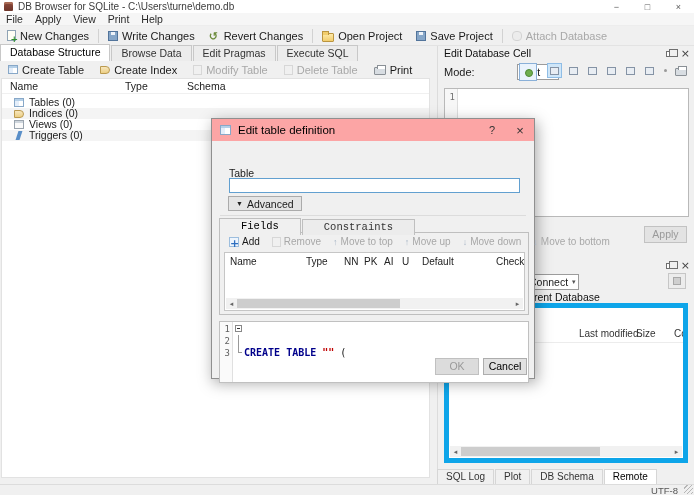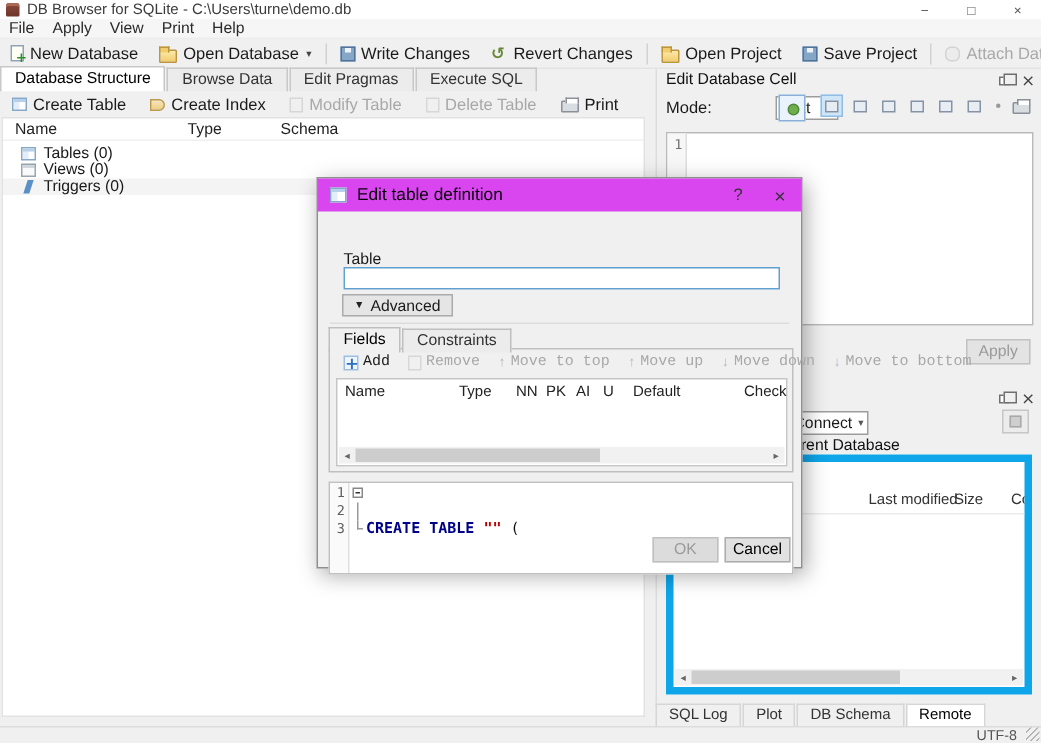--- a/index.html
+++ b/index.html
@@ -104,35 +104,35 @@
   .btab { padding:1px 8px 2px; font-size:10px; color:#333; background:#f0f0f0; border:1px solid #d6d6d6; border-bottom:none; margin-right:1px; }
   .btab.sel { background:#fff; color:#000; }
 
   
   .statusbar { position:absolute; left:0; top:484px; width:694px; height:11px; background:#f0f0f0; border-top:1px solid #dcdcdc; }
   .enc { position:absolute; right:16px; top:0; font-size:9.5px; color:#555; }
   .grip { position:absolute; right:1px; bottom:1px; width:9px; height:9px; background:repeating-linear-gradient(135deg,transparent 0 2px,#b6b6b6 2px 3px); }
 
   
   .dialog { position:absolute; left:211px; top:118px; width:324px; height:261px; background:#f0f0f0; border:1px solid #8f8f8f; box-shadow:2px 4px 14px rgba(0,0,0,.35); z-index:10; }
-  .dlg-title { position:relative; height:22px; background:#d946ef; display:flex; align-items:center; padding-left:8px; }
+  .dlg-title { position:relative; height:22px; background:#fca5a5; display:flex; align-items:center; padding-left:8px; }
   .dlg-ico { width:11px; height:10px; background:#fff; border:1px solid #88a8c8; box-shadow:inset 0 2px 0 #b5d0e8, inset 4px 0 0 #e4eefa; margin-right:7px; flex:none; }
   .dlg-title-text { font-size:11.5px; color:#000; }
   .dlg-tbtns { position:absolute; right:0; top:0; height:22px; display:flex; }
   .dlg-tbtn { width:28px; height:22px; display:flex; align-items:center; justify-content:center; color:#333; font-size:11px; }
   .dlg-label { position:absolute; left:17px; top:48px; font-size:10.5px; }
   .dlg-input { position:absolute; left:17px; top:59px; width:291px; height:15px; background:#fff; border:1px solid #62a0d0; font-size:11px; padding:0 3px; outline:none; }
   .adv-btn { position:absolute; left:16px; top:77px; height:15px; display:flex; align-items:center; gap:4px; padding:0 7px; background:#e5e5e5; border:1px solid #ababab; font-size:10.5px; }
   .adv-btn .ar { font-size:7px; color:#222; }
   .dlg-sep { position:absolute; left:8px; right:8px; top:96px; border-top:1px solid #dcdcdc; }
   .dlg-tabs { position:absolute; left:7px; top:99px; display:flex; align-items:flex-end; z-index:2; }
-  .dtab { padding:1px 9px 2px; font-size:10.5px; background:#ececec; border:1px solid #bfbfbf; border-bottom:none; margin-right:1px; color:#333; }
+  .dtab { padding:1px 21px 2px; font-size:10.5px; background:#ececec; border:1px solid #bfbfbf; border-bottom:none; margin-right:1px; color:#333;font-family:Liberation Mono, monospace; }
   .dtab.sel { background:#f0f0f0; padding-bottom:3px; color:#000; }
   .fields-frame { position:absolute; left:7px; top:113px; width:310px; height:83px; border:1px solid #bfbfbf; background:#f0f0f0; }
-  .ff-toolbar { position:relative; height:17px; display:flex; align-items:center; gap:2px; padding-left:4px; font-size:10px;font-family:Liberation Mono, monospace; }
+  .ff-toolbar { position:relative; height:17px; display:flex; align-items:center; gap:2px; padding-left:4px; font-size:10px; }
   .ff-btn { display:flex; align-items:center; gap:3px; padding:1px 5px; white-space:nowrap; }
   .fields-grid { position:absolute; left:4px; top:19px; width:301px; height:59px; background:#fff; border:1px solid #c6c6c6; }
   .fg-head span { position:absolute; top:3px; font-size:10px; color:#222; }
   .fg-hscroll { left:1px; right:1px; bottom:1px; }
   .sql-box { position:absolute; left:7px; top:202px; width:310px; height:62px; background:#fff; border:1px solid #c0c0c0; display:flex; overflow:hidden; }
   .sql-gutter { width:13px; background:#fafafa; border-right:1px solid #e0e0e0; text-align:right; padding:1px 2px 0 0; font:9px/12px "DejaVu Sans Mono",monospace; color:#606060; }
   .fold-col { width:11px; padding-top:1px; }
   .fold-cell { height:12px; position:relative; }
   .fold-box { position:absolute; left:2px; top:2px; width:7px; height:7px; border:1px solid #888; background:#fff; }
   .fold-box::after { content:""; position:absolute; left:1px; top:2px; width:3px; height:1px; background:#333; }
@@ -164,26 +164,21 @@
     <span class="menu-item">File</span>
     <span class="menu-item">Apply</span>
     <span class="menu-item">View</span>
     <span class="menu-item">Print</span>
     <span class="menu-item">Help</span>
   </div>
 
   <div class="toolbar">
     <div class="tb-btn">
       <span class="ico i-doc plus"></span>
-      <span>New Database</span>
-    </div>
-    <div class="tb-btn">
-      <span class="ico i-folder"></span>
-      <span>Open Database</span>
-      <span class="dd-arrow">▾</span>
+      <span>New Changes</span>
     </div>
     <div class="tb-sep"></div>
     <div class="tb-btn">
       <span class="ico i-floppy"></span>
       <span>Write Changes</span>
     </div>
     <div class="tb-btn">
       <span class="ico i-revert"></span>
       <span>Revert Changes</span>
     </div>
@@ -237,20 +232,24 @@
   <div class="struct-body">
     <div class="tree-header">
       <span style="left:8px">Name</span>
       <span style="left:123px">Type</span>
       <span style="left:185px">Schema</span>
     </div>
     <div style="height:3px"></div>
     <div class="tree-row">
       <span class="ico i-table"></span>
       <span>Tables (0)</span>
+    </div>
+    <div class="tree-row alt">
+      <span class="ico i-tag"></span>
+      <span>Indices (0)</span>
     </div>
     <div class="tree-row">
       <span class="ico i-grid"></span>
       <span>Views (0)</span>
     </div>
     <div class="tree-row alt">
       <span class="ico i-bolt"></span>
       <span>Triggers (0)</span>
     </div>
   </div>

